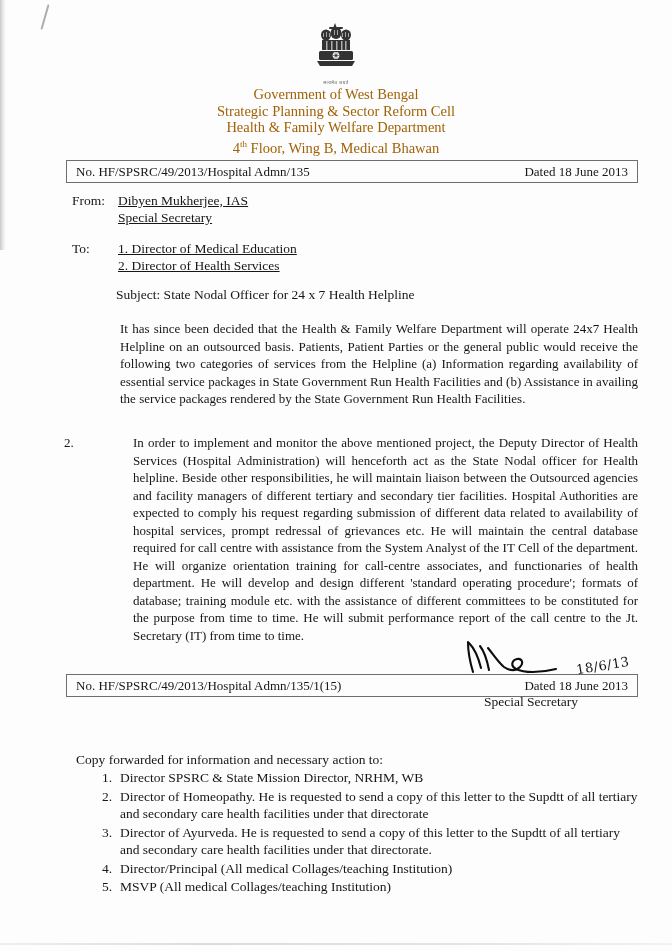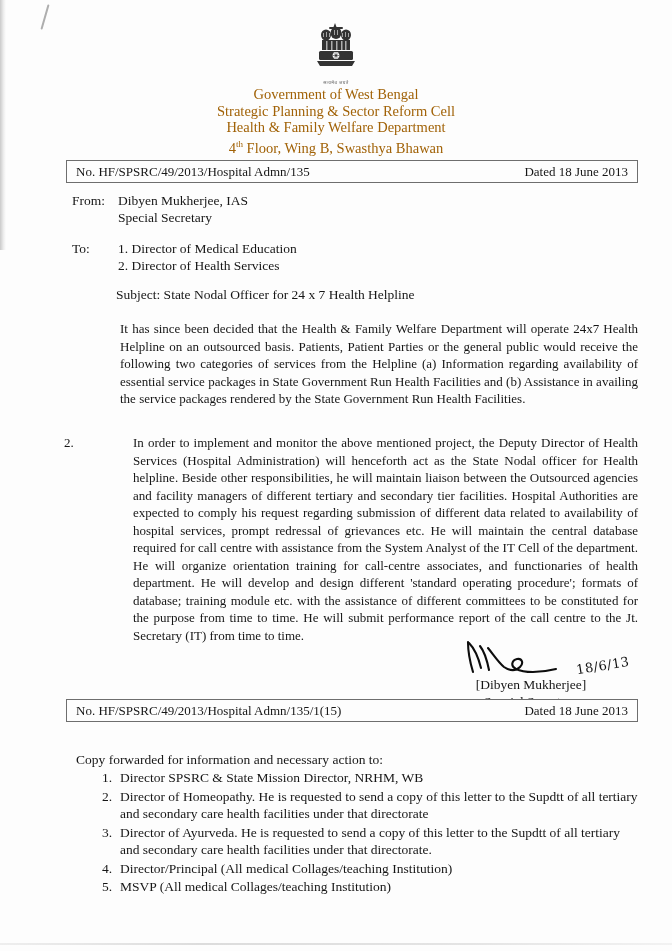--- a/index.html
+++ b/index.html
@@ -78,34 +78,34 @@
     border: 1px solid #6e6e6e;
     box-sizing: border-box;
     display: flex;
     align-items: center;
     justify-content: space-between;
     padding: 0 9px;
     font-size: 13px;
     background: #fdfdfd;
   }
   .ref-bar.one { top: 160px; }
-  .ref-bar.two { top: 699px; }
+  .ref-bar.two { top: 674px; }
   .ref-no { white-space: nowrap; }
   .ref-date { white-space: nowrap; }
 
   .addr-block {
     position: absolute;
     left: 72px;
     top: 192px;
     font-size: 13.5px;
     line-height: 17px;
   }
   .addr-row { display: flex; }
   .addr-label { width: 46px; flex: none; }
-  .addr-values div { white-space: nowrap; }
+  .addr-values div { white-space: nowrap; text-decoration: underline; }
   .addr-gap { height: 14px; }
 
   .subject {
     position: absolute;
     left: 72px;
     top: 287px;
     font-size: 13.5px;
     white-space: nowrap;
     margin-left: 44px;
   }
@@ -236,21 +236,21 @@
         <path d="M4 39 h38 l-3 5 h-32z"></path>
       </g>
     </svg>
     <div class="emblem-motto">सत्यमेव जयते</div>
   </div>
 
   <div class="letterhead">
     <div>Government of West Bengal</div>
     <div>Strategic Planning &amp; Sector Reform Cell</div>
     <div>Health &amp; Family Welfare Department</div>
-    <div><span>4</span><sup>th</sup> <span>Floor, Wing B, Swasthya Bhawan</span></div>
+    <div><span>4</span><sup>th</sup> <span>Floor, Wing B, Medical Bhawan</span></div>
   </div>
 
   <div class="ref-bar one">
     <span class="ref-no">No. HF/SPSRC/49/2013/Hospital Admn/135</span>
     <span class="ref-date">Dated 18 June 2013</span>
   </div>
 
   <div class="addr-block">
     <div class="addr-row">
       <div class="addr-label">From:</div>

